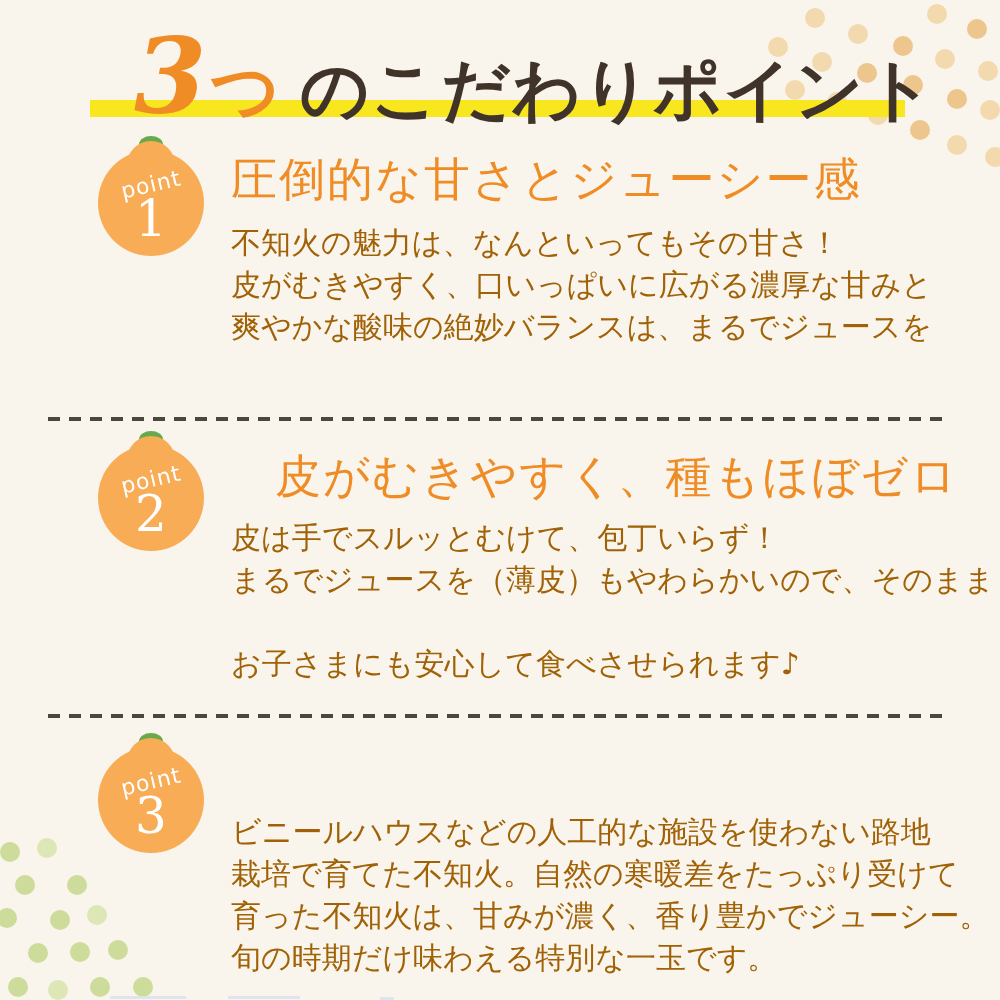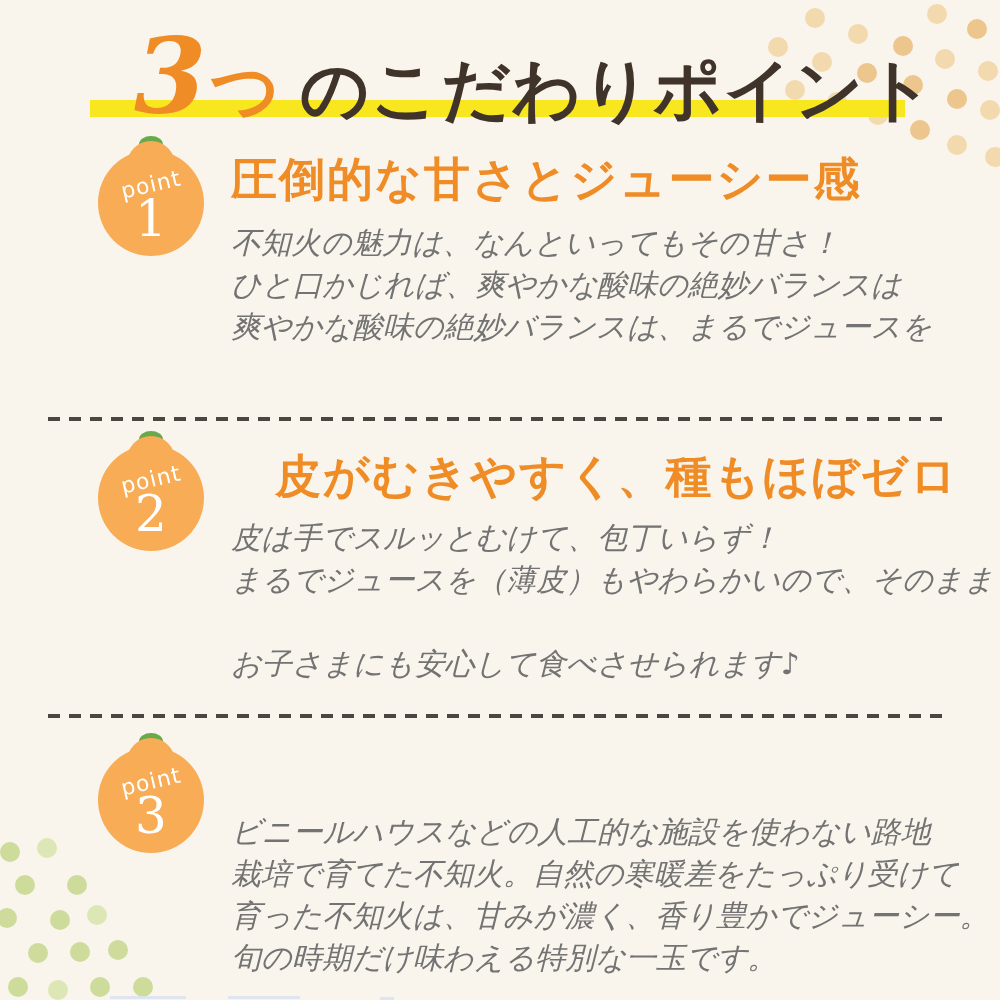--- a/index.html
+++ b/index.html
@@ -23,25 +23,25 @@
   .badge .circle{position:absolute;left:2px;top:14px;width:106px;height:106px;border-radius:50%;background:#f7ac55;}
   .badge .word{
     position:absolute;left:0;top:36px;width:110px;text-align:center;color:#fff;
     font-size:22px;letter-spacing:1px;transform:rotate(-13deg);
     font-family:"DejaVu Sans","Liberation Sans",sans-serif;
   }
   .badge .bnum{position:absolute;left:0;top:58px;width:110px;text-align:center;color:#fff;font-size:50px;line-height:1;}
   
   .heading{
     position:absolute;left:231px;margin:0;font-size:46px;line-height:1.3;
-    font-weight:700;color:#ef8c25;letter-spacing:2px;white-space:nowrap;
+    font-weight:400;color:#ef8c25;letter-spacing:2px;white-space:nowrap;
   }
   .body-text{
     position:absolute;left:231px;margin:0;font-size:30px;line-height:42px;
-    color:#737373;white-space:nowrap;font-style:italic;
+    color:#a16207;white-space:nowrap;
   }
   
   .sep{
     position:absolute;left:48px;width:900px;height:4px;
     background:repeating-linear-gradient(90deg,#4b463f 0,#4b463f 12px,transparent 12px,transparent 21px);
   }
   
   .dot{position:absolute;width:20px;height:20px;border-radius:50%;}
   .edge-mark{position:absolute;height:3px;background:#d9e2ee;opacity:.85;}
 </style>
@@ -102,21 +102,21 @@
   <div class="badge" style="top:136px;">
     <span class="stem"></span>
     <span class="bump"></span>
     <span class="circle"></span>
     <span class="word">point</span>
     <span class="bnum">1</span>
   </div>
   <h2 class="heading" style="top:150px;">圧倒的な甘さとジューシー感</h2>
   <p class="body-text" style="top:222px;">
     <span>不知火の魅力は、なんといってもその甘さ！</span><br>
-    <span>ひと口かじれば、爽やかな酸味の絶妙バランスは</span><br>
+    <span>皮がむきやすく、口いっぱいに広がる濃厚な甘みと</span><br>
     <span>爽やかな酸味の絶妙バランスは、まるでジュースを</span><br>
   </p>
 
   <div class="sep" style="top:417px;"></div>
 
   <div class="badge" style="top:431px;">
     <span class="stem"></span>
     <span class="bump"></span>
     <span class="circle"></span>
     <span class="word">point</span>

